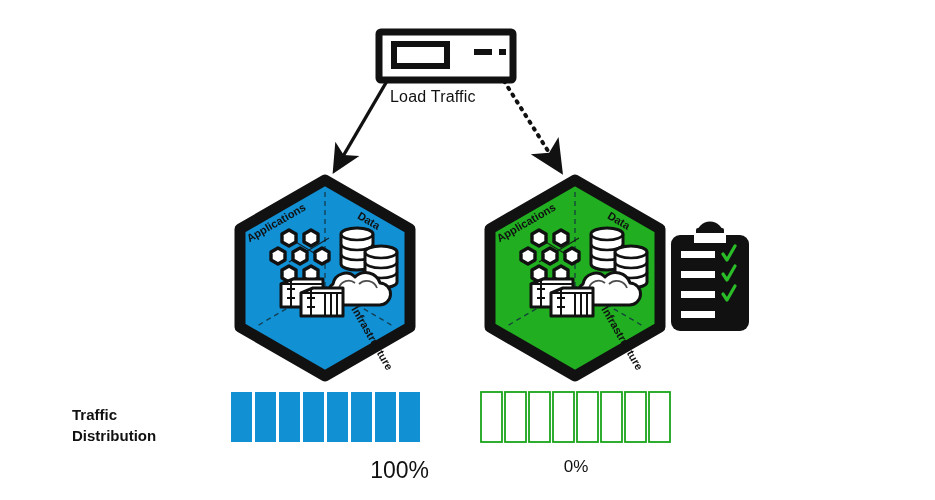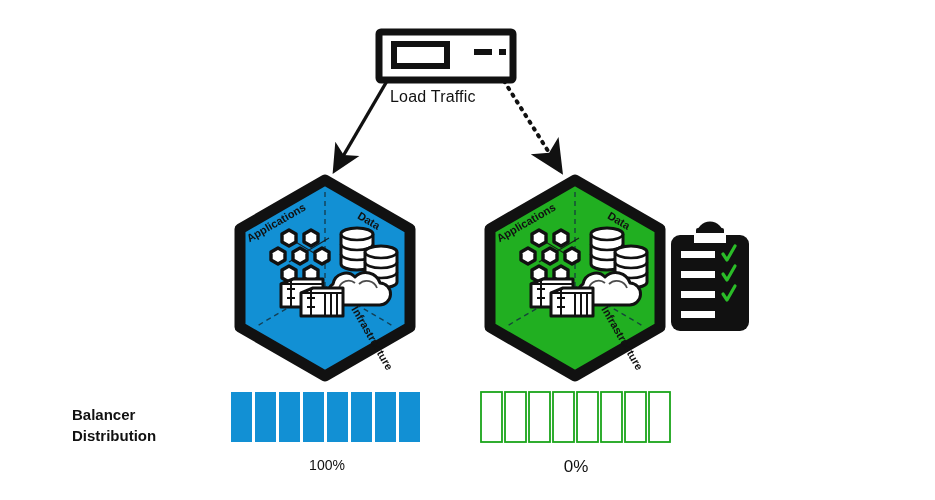--- a/index.html
+++ b/index.html
@@ -33,25 +33,25 @@
     letter-spacing: .2px;
   }
   #traffic-label {
     left: 72px;
     top: 404px;
     font-size: 15px;
     font-weight: 700;
     line-height: 21px;
   }
   #pct-left {
-    left: 232px;
+    left: 239px;
     top: 457px;
     width: 190px;
-    text-align: center;
-    font-size: 14px;
+    text-align: right;
+    font-size: 23px;
     font-weight: 400;
   }
   #pct-right {
     left: 481px;
     top: 457px;
     width: 190px;
     text-align: center;
     font-size: 17px;
     font-weight: 400;
   }
@@ -204,17 +204,17 @@
       <rect x="577" y="392" width="21" height="50"></rect>
       <rect x="601" y="392" width="21" height="50"></rect>
       <rect x="625" y="392" width="21" height="50"></rect>
       <rect x="649" y="392" width="21" height="50"></rect>
     </g>
   </g>
 </svg>
 
 <div class="txt" id="lb-label">Load Traffic</div>
 
-<div class="txt" id="traffic-label"><span>Balancer</span><br><span>Distribution</span></div>
+<div class="txt" id="traffic-label"><span>Traffic</span><br><span>Distribution</span></div>
 
 <div class="txt" id="pct-left">100%</div>
 
 <div class="txt" id="pct-right">0%</div>
 
 </body></html>

